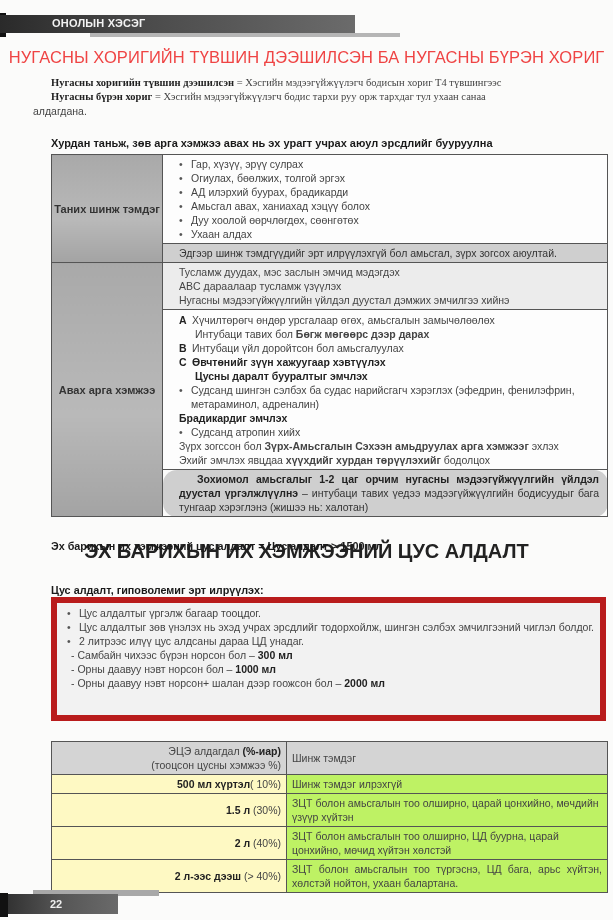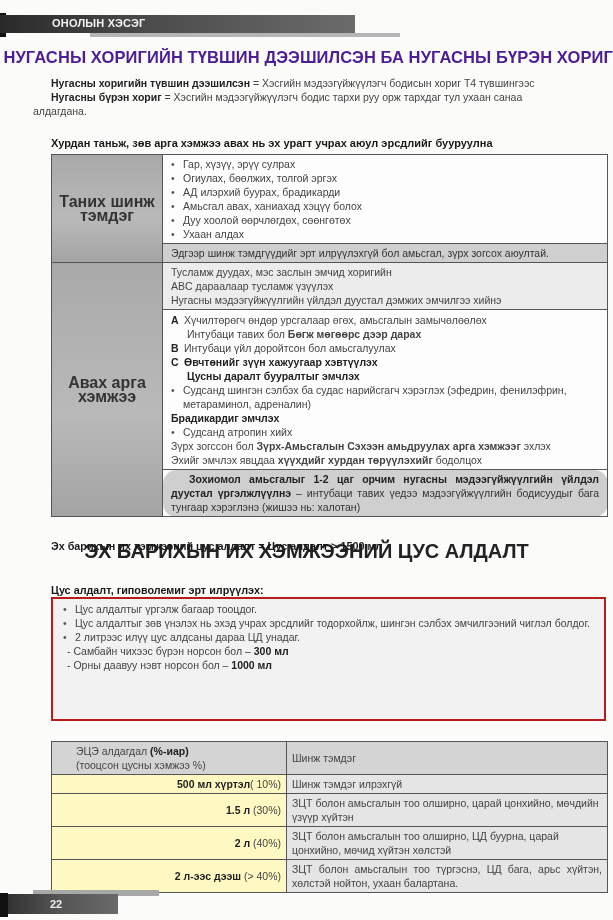--- a/index.html
+++ b/index.html
@@ -3,51 +3,51 @@
 <meta charset="utf-8">
 <style>
   html, body { margin:0; padding:0; }
   body { width:613px; height:920px; background:#fbfbfa; position:relative; overflow:hidden;
          font-family:"Liberation Sans", sans-serif; color:#333; }
   .hdr { position:absolute; left:0; top:15px; width:355px; height:18px;
          background:linear-gradient(90deg,#2a2a2a 0%,#4a4a4a 40%,#6b6b6b 100%); }
   .hdr-edge { position:absolute; left:0; top:13px; width:6px; height:24px; background:#111; }
   .hdr-under { position:absolute; left:90px; top:33px; width:310px; height:4px; background:#b5b5b5; }
   .hdr-text { position:absolute; left:52px; top:17px; color:#f2f2f2; font-weight:bold; font-size:11px; letter-spacing:0.2px; }
-  .title1 { position:absolute; left:0; width:613px; top:48px; text-align:right; font-weight:bold;
-            font-size:16.5px; color:#4c1d95; letter-spacing:0.1px; }
+  .title1 { position:absolute; left:0; width:613px; top:48px; text-align:center; font-weight:normal;
+            font-size:16.5px; color:#ef4444; letter-spacing:0.1px; }
   .para { position:absolute; left:33px; width:570px; font-size:10.5px; line-height:14px; color:#444; }
   .para b { color:#222; }
-  .para .ind { padding-left:18px; }
+  .para .ind { padding-left:18px;font-family:Liberation Serif, serif; }
   .sub { position:absolute; font-weight:bold; font-size:11px; color:#1a1a1a; }
   table { border-collapse:collapse; position:absolute; }
   .t1 { left:51px; top:154px; width:557px; }
   .t1 td { border:1px solid #555; vertical-align:top; font-size:10.5px; color:#444; line-height:14px; }
   .t1 .rowhead { width:108px; background:linear-gradient(180deg,#a9a9a9,#b9b9b9 60%,#a3a3a3); text-align:center;
-                 vertical-align:middle; font-weight:bold; color:#333; font-size:16px; }
-  .t1 .c { padding:1px 8px 1px 8px; background:#fdfdfd; }
+                 vertical-align:middle; font-weight:bold; color:#333; font-size:11px; }
+  .t1 .c { padding:1px 8px 1px 16px; background:#fdfdfd; }
   .t1 .grey { background:#cfcfcf; color:#333; }
   .t1 .lightgrey { background:#ececec; }
   ul.b { list-style:none; margin:0; padding:0; }
   ul.b li { position:relative; padding-left:12px; }
   ul.b li::before { content:"•"; position:absolute; left:0; color:#555; }
   .lt { display:inline-block; width:13px; font-weight:bold; color:#222; }
   .ind2 { padding-left:16px; }
   .title2 { position:absolute; left:0; width:613px; top:540px; text-align:center; font-weight:bold; font-size:20px; color:#222; }
-  .box { position:absolute; left:51px; top:597px; width:555px; height:124px; border:2px solid #b91c1c; background:#f2f2f2;
+  .box { position:absolute; left:51px; top:597px; width:555px; height:124px; border:6px solid #b91c1c; background:#f2f2f2;
          font-size:10.5px; line-height:14px; color:#444; padding:3px 0 0 10px; box-sizing:border-box; }
   .box ul.b li { padding-left:12px; }
   .box .dash { padding-left:4px; }
   .box b { color:#222; }
   .t2 { left:51px; top:741px; width:557px; }
   .t2 td { border:1px solid #555; font-size:10.5px; line-height:14px; color:#444; padding:2px 5px; vertical-align:middle; }
   .t2 .hd td { background:#d4d4d4; }
   .t2 .left { width:205px; text-align:right; background:#fef9c3; }
-  .t2 .right { background:#e5e5e5; }
-  .t2 .hd .left { text-align:left;padding-left:24px; }
+  .t2 .right { background:#bef264; }
+  .t2 .hd .left { text-align:right;padding-left:24px; }
   .t2 b { color:#222; }
   .ftr-under { position:absolute; left:33px; top:890px; width:126px; height:6px; background:#a8a8a8; }
   .ftr { position:absolute; left:0; top:894px; width:118px; height:20px;
          background:linear-gradient(90deg,#2d2d2d 0%,#555 50%,#6a6a6a 100%); }
   .ftr-edge { position:absolute; left:0; top:893px; width:8px; height:24px; background:#111; }
   .ftr-num { position:absolute; left:50px; top:898px; color:#eee; font-weight:bold; font-size:11px; }
 </style>
 </head>
 <body>
 
@@ -80,21 +80,21 @@
         <li>Ухаан алдах</li>
       </ul>
     </td>
   </tr>
   <tr>
     <td class="c grey" style="padding-top:2px; padding-bottom:2px;">Эдгээр шинж тэмдгүүдийг эрт илрүүлэхгүй бол амьсгал, зүрх зогсох аюултай.</td>
   </tr>
   <tr>
     <td class="rowhead" rowspan="3">Авах арга хэмжээ</td>
     <td class="c lightgrey" style="padding-top:2px; padding-bottom:2px;">
-      <div>Тусламж дуудах, мэс заслын эмчид хоригийн</div>
+      <div>Тусламж дуудах, мэс заслын эмчид мэдэгдэх</div>
       <div>ABC дараалаар тусламж үзүүлэх</div>
       <div>Нугасны мэдээгүйжүүлгийн үйлдэл дуустал дэмжих эмчилгээ хийнэ</div>
     </td>
   </tr>
   <tr>
     <td class="c" style="padding-top:3px; padding-bottom:2px;">
       <div><span class="lt">A</span><span>Хүчилтөрөгч өндөр урсгалаар өгөх, амьсгалын  замычөлөөлөх</span></div>
       <div class="ind2"><span>Интубаци тавих бол </span><b>Бөгж мөгөөрс дээр дарах</b></div>
       <div><span class="lt">B</span><span>Интубаци үйл доройтсон бол амьсгалуулах</span></div>
       <div style="font-weight:bold; color:#222;"><span class="lt">C</span><span>Өвчтөнийг зүүн хажуугаар хэвтүүлэх</span></div>
@@ -121,20 +121,21 @@
 <div class="sub" style="left:51px; top:584px; font-size:10.8px;">Цус алдалт, гиповолемиг эрт илрүүлэх:</div>
 
 <div class="box">
   <ul class="b">
     <li>Цус алдалтыг үргэлж багаар тооцдог.</li>
     <li>Цус алдалтыг зөв үнэлэх нь эхэд учрах эрсдлийг тодорхойлж, шингэн сэлбэх эмчилгээний чиглэл болдог.</li>
     <li>2 литрээс илүү цус алдсаны дараа ЦД унадаг.</li>
   </ul>
   <div class="dash">- <span>Самбайн чихээс бүрэн норсон бол – </span><b>300 мл</b></div>
   <div class="dash">- <span>Орны даавуу нэвт  норсон бол – </span><b>1000 мл</b></div>
+  <div class="dash">- <span>Орны даавуу нэвт норсон+ шалан дээр гоожсон бол – </span><b>2000 мл</b></div>
 </div>
 
 <table class="t2">
   <tbody>
       <tr class="hd">
     <td class="left">
       <div><span>ЭЦЭ алдагдал </span><b>(%-иар)</b></div>
       <div>(тооцсон цусны хэмжээ %)</div>
     </td>
     <td class="right" style="background:#d4d4d4;">Шинж тэмдэг</td>

